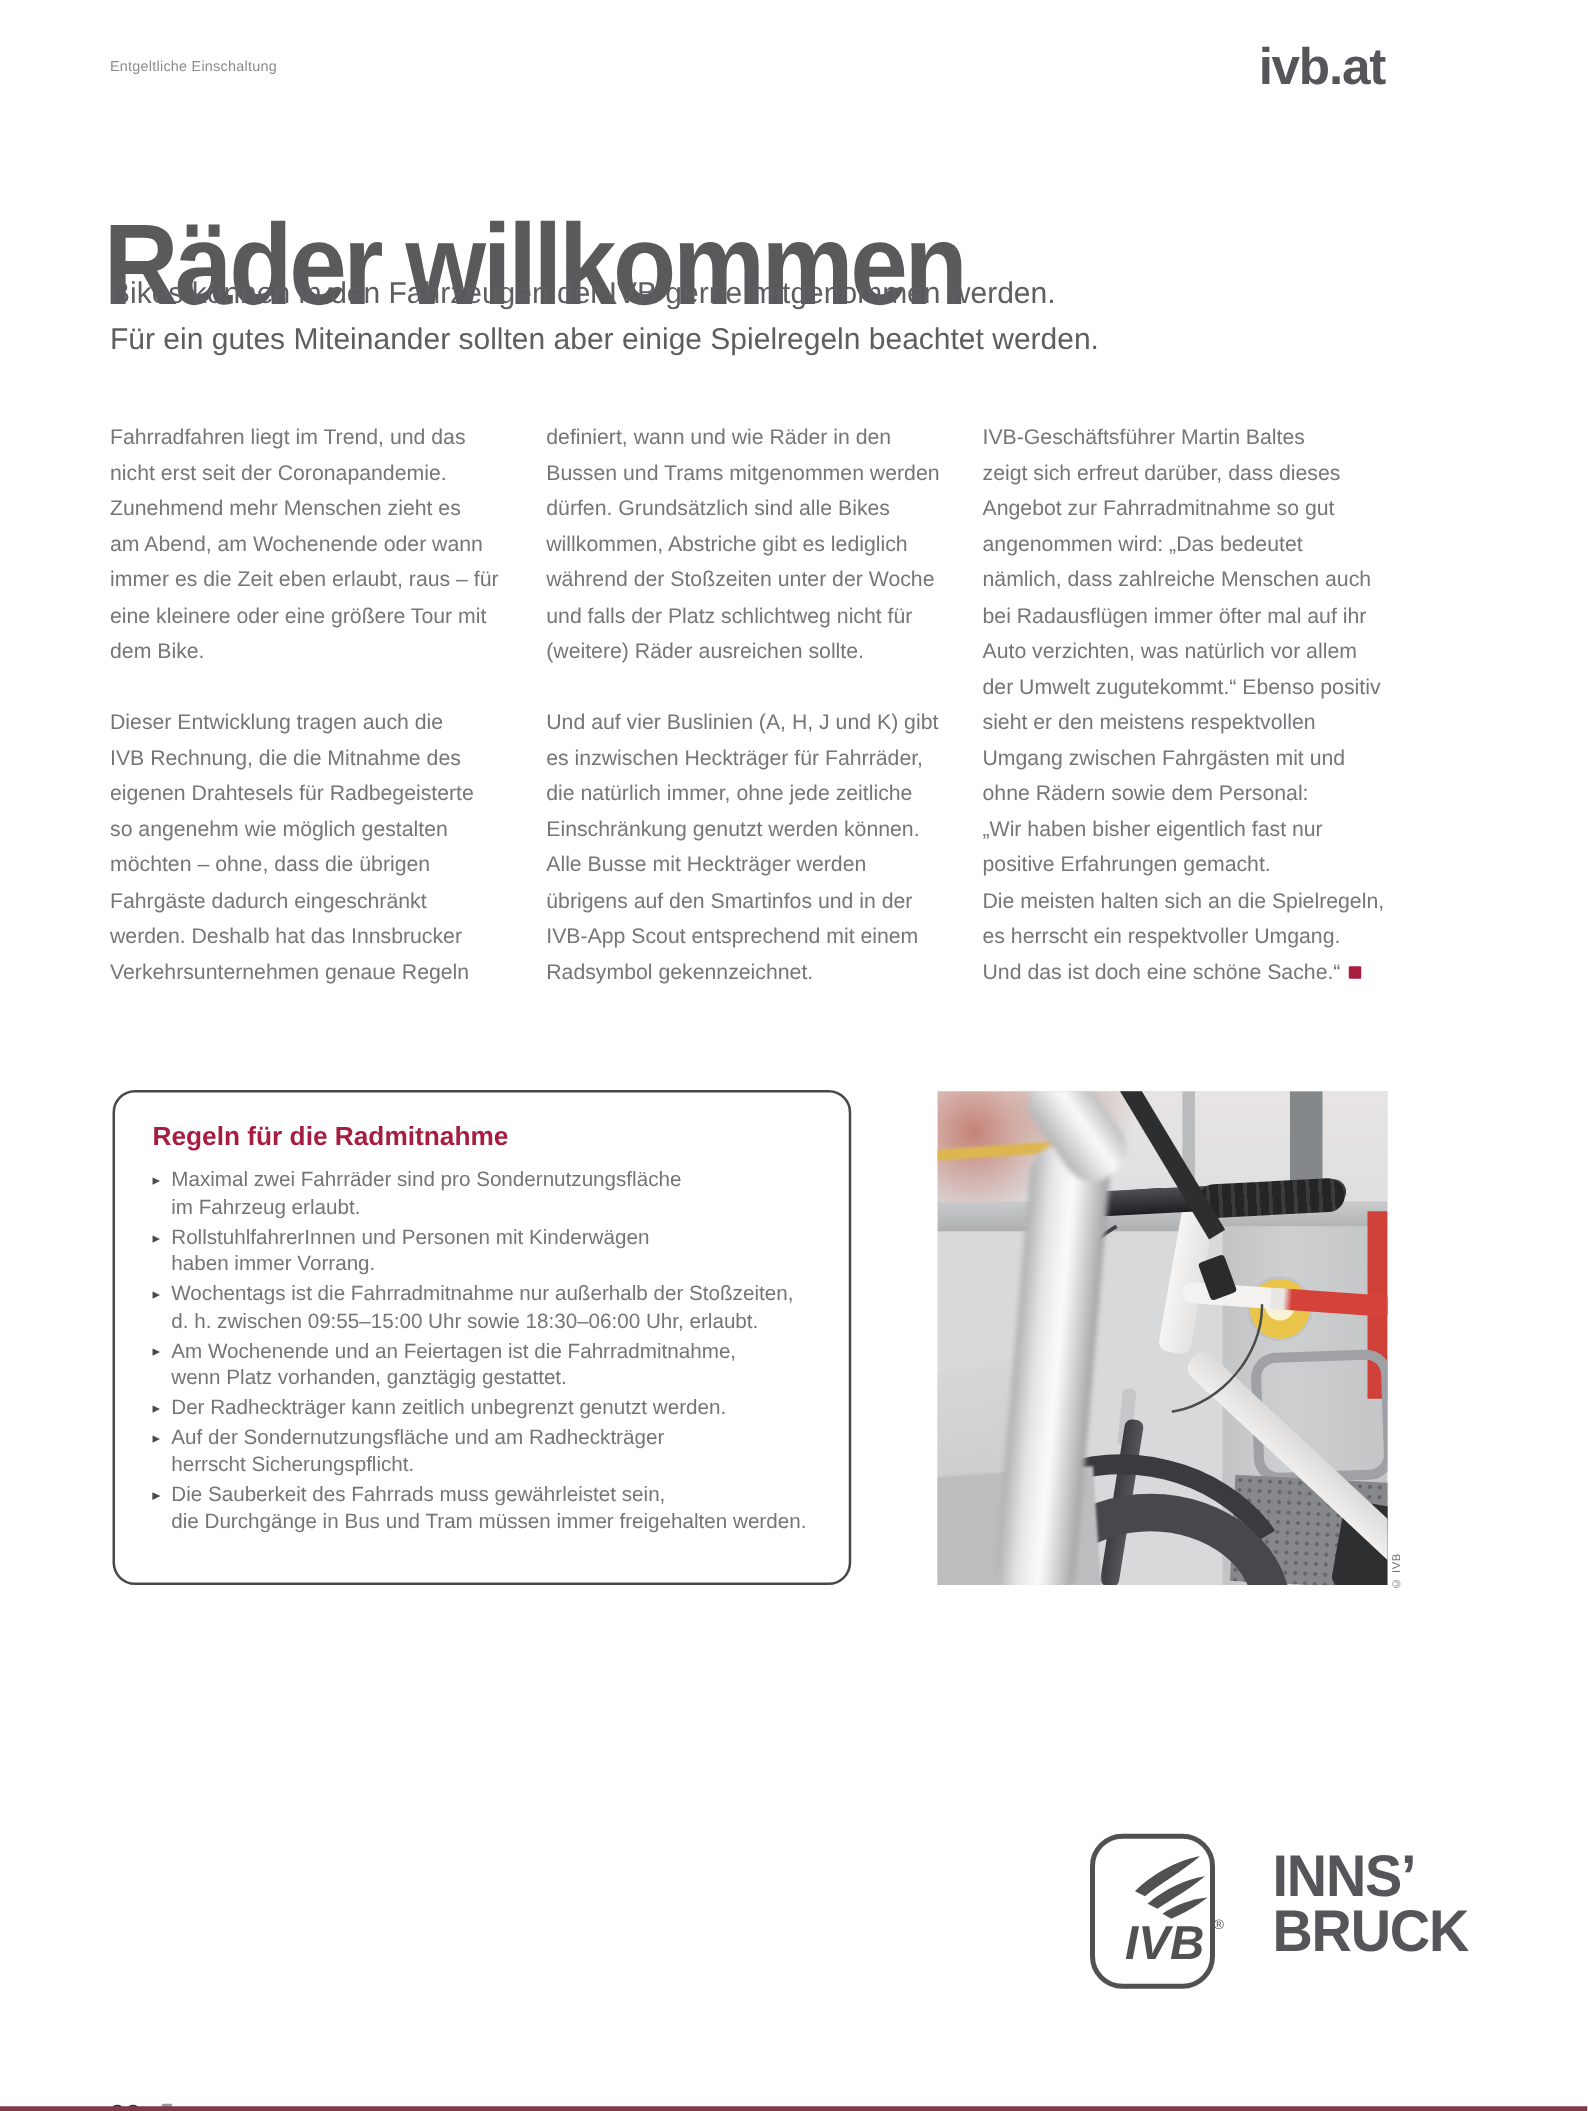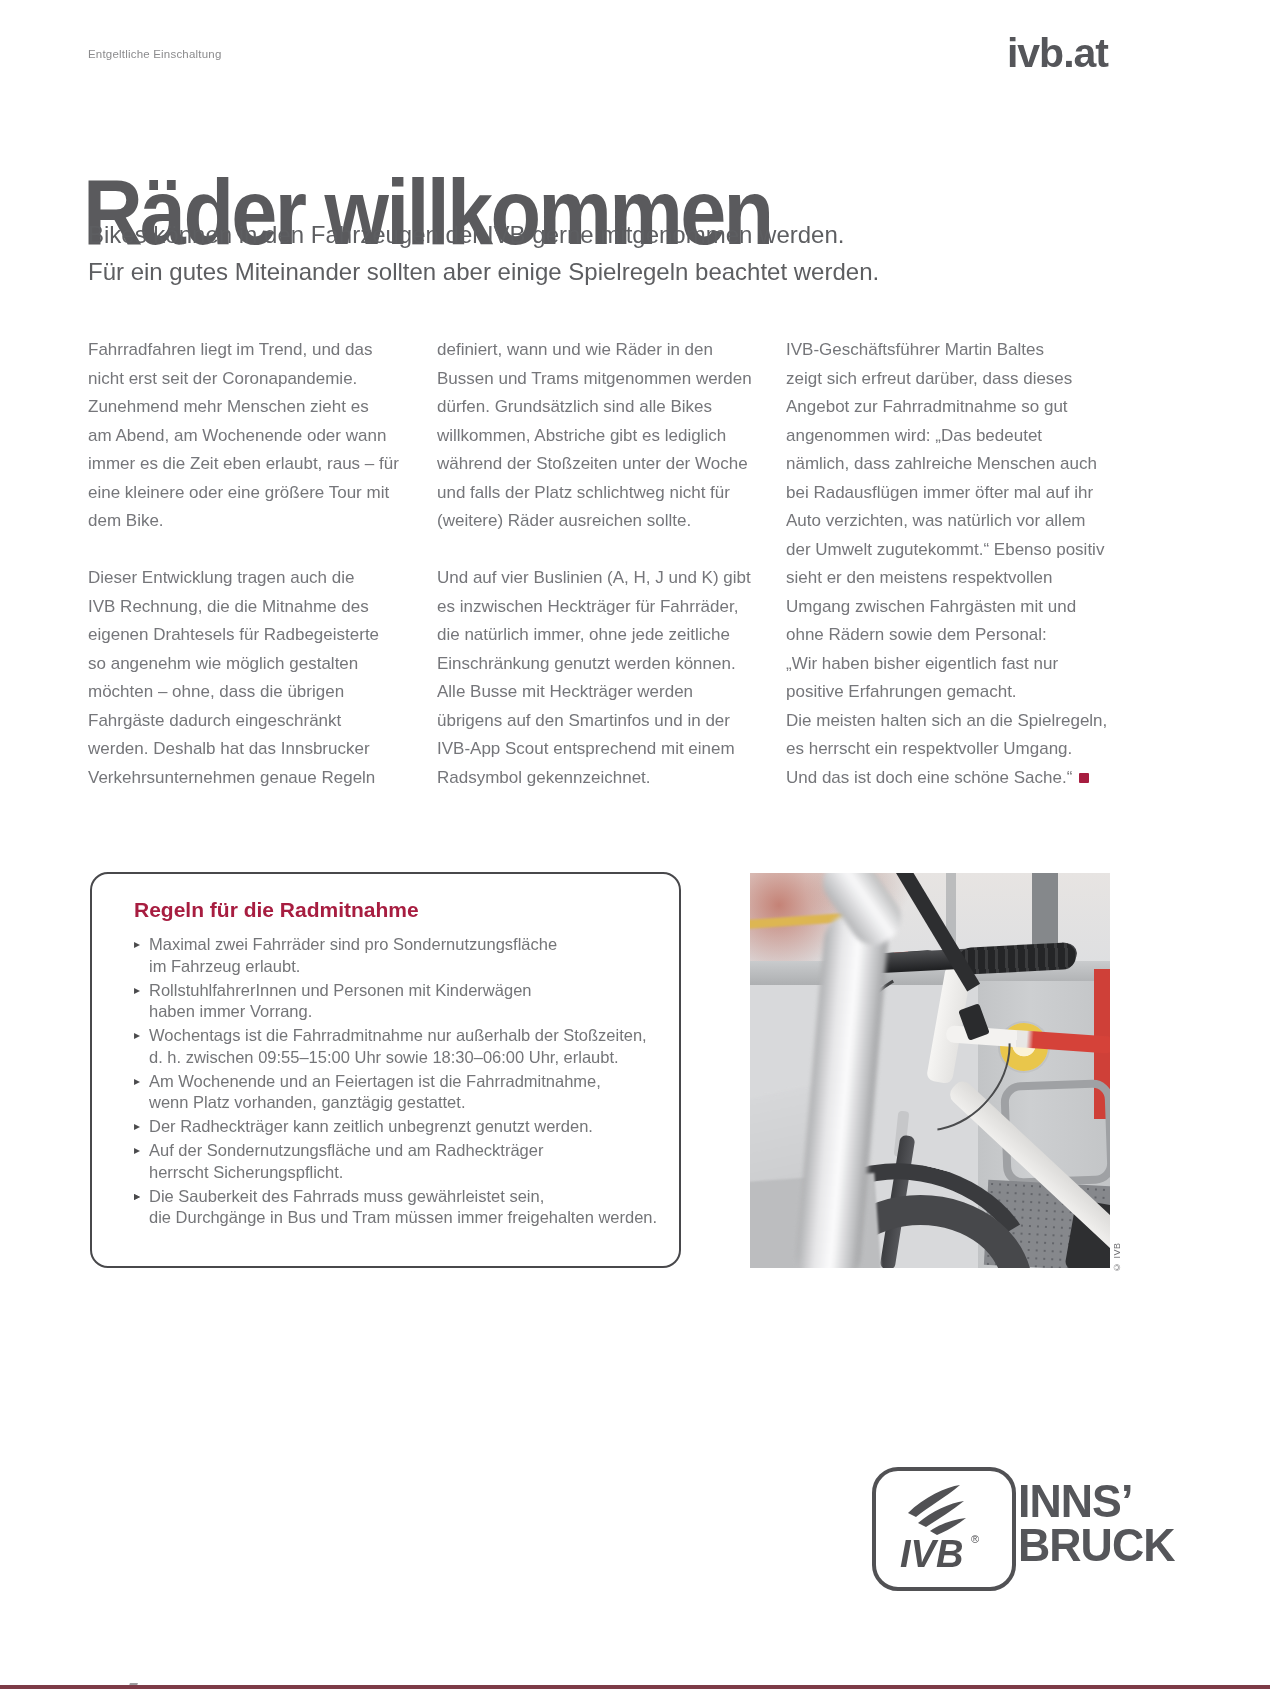--- a/index.html
+++ b/index.html
@@ -22,21 +22,21 @@
   
   .col{position:absolute;top:336px;font-size:17px;line-height:28.5px;color:#75767a;}
   .col p{margin:0 0 28.5px 0;white-space:pre-line;}
   .col-1{left:88px;width:330px;}
   .col-2{left:437px;width:330px;}
   .col-3{left:786px;width:345px;}
   .end-mark{display:inline-block;width:10px;height:10px;background:#a71d40;margin-left:7px;border-radius:1px;}
   
   .rules-box{
     position:absolute;left:90px;top:872px;width:591px;height:396px;box-sizing:border-box;
-    border:2.5px solid #48484b;border-radius:18px;padding:24px 18px 0 42px;background:#fff;
+    border:2.5px solid #48484b;border-radius:18px;padding:24px 18px 0 30px;background:#fff;
   }
   .rules-title{font-size:21px;font-weight:bold;color:#a71d40;margin:0 0 12px 0;}
   .rules-list{list-style:none;margin:0;padding:0;}
   .rules-list li{
     position:relative;padding-left:15px;font-size:16.5px;line-height:21.5px;
     color:#747578;margin-bottom:2.5px;
   }
   .rules-list li .bullet{
     position:absolute;left:0;top:0;font-size:12px;color:#4a4a4c;line-height:21.5px;
   }
@@ -92,21 +92,21 @@
   .ph-pole{left:44px;top:40px;width:64px;height:370px;border-radius:28px;transform:rotate(5deg);transform-origin:bottom center;
     background:linear-gradient(90deg,#aeafb1 0,#e6e6e8 28%,#fcfcfd 55%,#c6c7c9 82%,#a2a3a5 100%);filter:blur(2px);}
   .ph-poleTop{left:86px;top:-20px;width:52px;height:95px;border-radius:24px;transform:rotate(-35deg);
     background:linear-gradient(90deg,#b4b5b7,#ececee 45%,#f9f9fa 60%,#bdbebf);filter:blur(2px);}
   .photo-credit{
     position:absolute;left:1112px;top:1232px;height:40px;font-size:9px;color:#707073;
     writing-mode:vertical-rl;transform:rotate(180deg);letter-spacing:.5px;
   }
   
   .ivb-logo{
-    position:absolute;left:872px;top:1467px;width:144px;height:124px;box-sizing:border-box;
+    position:absolute;left:872px;top:1467px;width:100px;height:124px;box-sizing:border-box;
     border:4px solid #515154;border-radius:26px;background:#fff;
   }
   .innsbruck{
     position:absolute;left:1018px;top:1479px;font-size:47px;font-weight:bold;color:#55565a;
     line-height:44px;letter-spacing:-1px;transform:scaleX(.95);transform-origin:left top;white-space:nowrap;
   }
   
   .footer{position:absolute;left:88px;top:1680px;display:flex;align-items:center;}
   .page-number{font-size:21px;color:#2f2f31;letter-spacing:1px;}
   .slash-icon{width:8px;height:18px;background:#9c9c9e;transform:skewX(-18deg);margin:0 12px 0 14px;}

